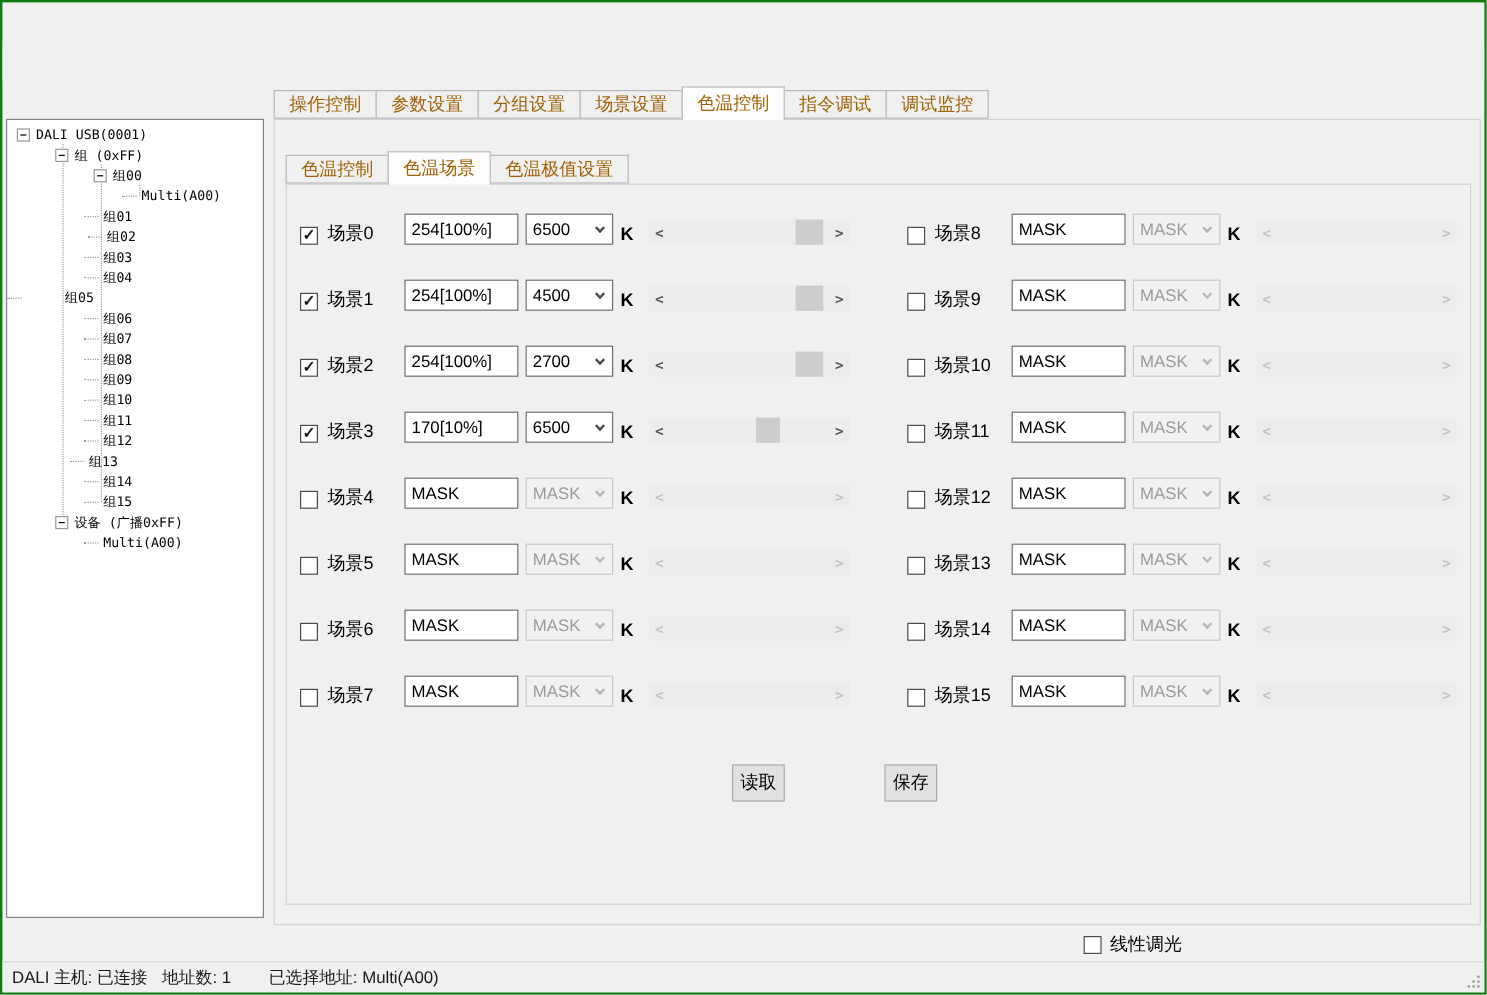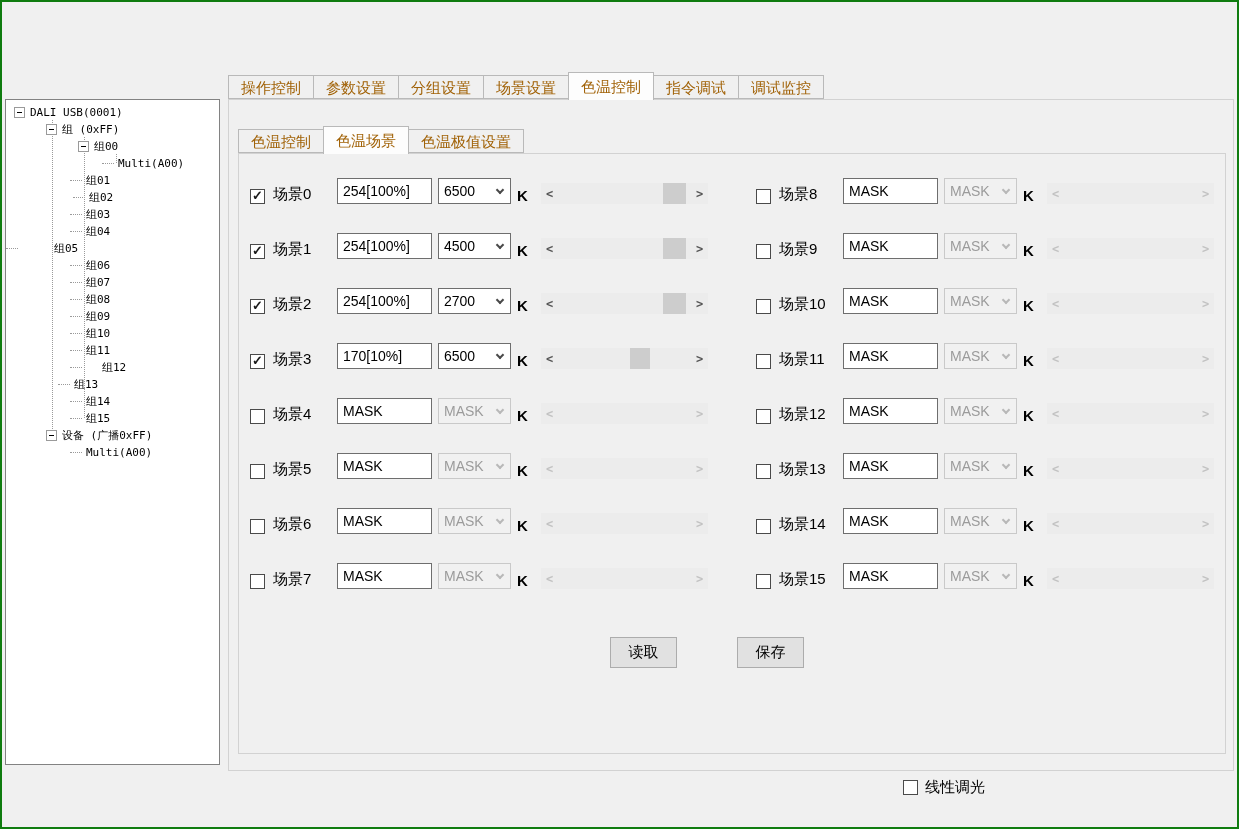--- a/index.html
+++ b/index.html
@@ -88,21 +88,21 @@
   .hscroll { width:167px; height:21px; margin-left:6px; background:#ececec; position:relative; flex:none; }
   .hs-arrow { position:absolute; top:0; width:17px; height:21px; display:flex; align-items:center;
         justify-content:center; font-family:"DejaVu Sans Mono",monospace; font-size:12px;
         font-weight:bold; color:#555; }
   .hs-left { left:0; } .hs-right { right:0; }
   .hs-track { position:absolute; left:17px; right:17px; top:0; bottom:0; }
   .thumb { position:absolute; top:0; height:21px; background:#cdcdcd; }
   .hscroll.disabled .hs-arrow { color:#c2c2c2; }
 
   
-  .btn { position:absolute; width:67px; height:31px; background:#e1e1e1; border:1px solid #acacac;
+  .btn { position:absolute; width:44px; height:31px; background:#e1e1e1; border:1px solid #acacac;
          font-family:Liberation Mono, monospace; font-size:15px; color:#000;
          display:flex; align-items:center; justify-content:center; }
   .btn-read { left:371px; top:483px; }
   .btn-save { left:498px; top:483px; }
 
   
   .linear-dim { position:absolute; left:901px; top:776px; display:flex; align-items:center;
                 font-size:15px; color:#000; }
   .linear-dim .cb { margin-right:7px; }
   .statusbar { position:absolute; left:0; right:0; bottom:0; height:26px; background:#f0f0f0;
@@ -199,21 +199,21 @@
       <div class="tree-row" style="padding-left: 64px;">
 
         <span class="stub"></span>
         <span class="tree-label">组10</span>
       </div>
       <div class="tree-row" style="padding-left: 64px;">
 
         <span class="stub"></span>
         <span class="tree-label">组11</span>
       </div>
-      <div class="tree-row" style="padding-left: 64px; gap: 16px;">
+      <div class="tree-row" style="padding-left: 64px;">
 
         <span class="stub"></span>
         <span class="tree-label">组12</span>
       </div>
       <div class="tree-row" style="padding-left: 52px;">
 
         <span class="stub"></span>
         <span class="tree-label">组13</span>
       </div>
       <div class="tree-row" style="padding-left: 64px;">
@@ -543,14 +543,20 @@
       <div class="btn btn-read">读取</div>
       <div class="btn btn-save">保存</div>
     </div>
   </div>
 
   <div class="linear-dim">
     <span class="cb"></span>
     <span>线性调光</span>
   </div>
 
+  <div class="statusbar">
+    <span class="sb-item sb-host">DALI 主机: 已连接</span>
+    <span class="sb-item sb-count">地址数: 1</span>
+    <span class="sb-item sb-sel">已选择地址: Multi(A00)</span>
+    <span class="grip"></span>
+  </div>
 
 </div>
 
 </body></html>

